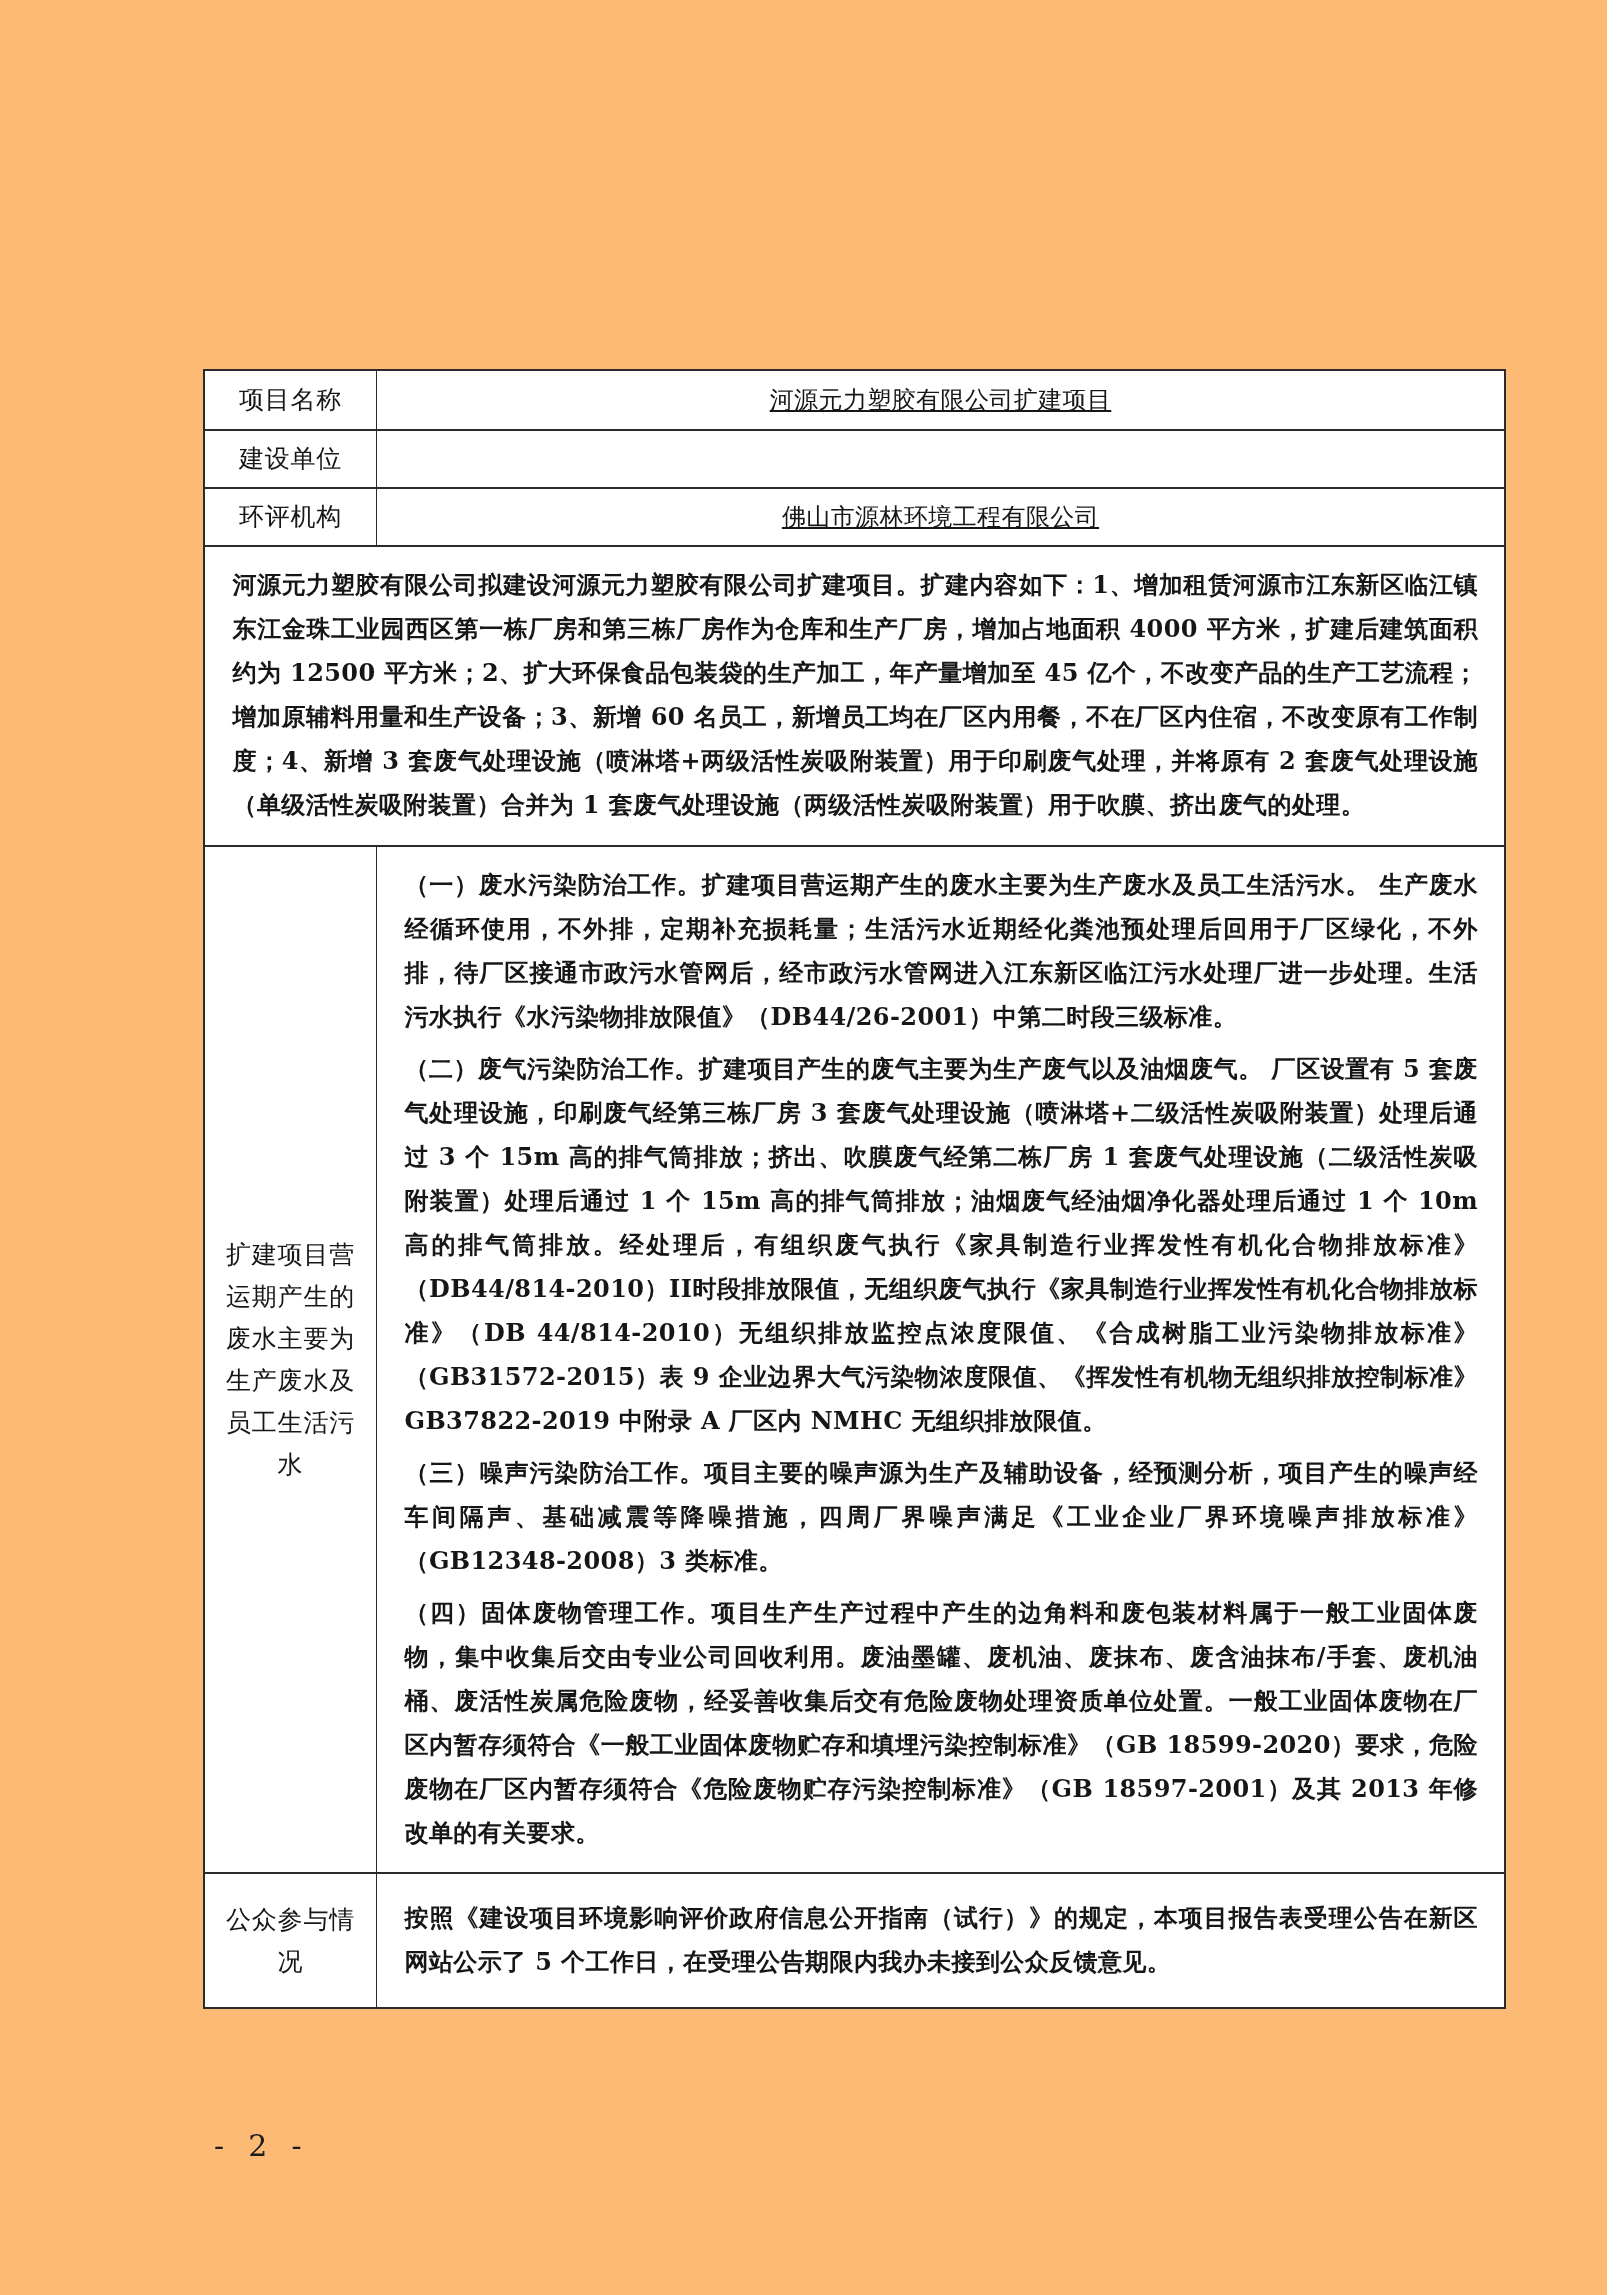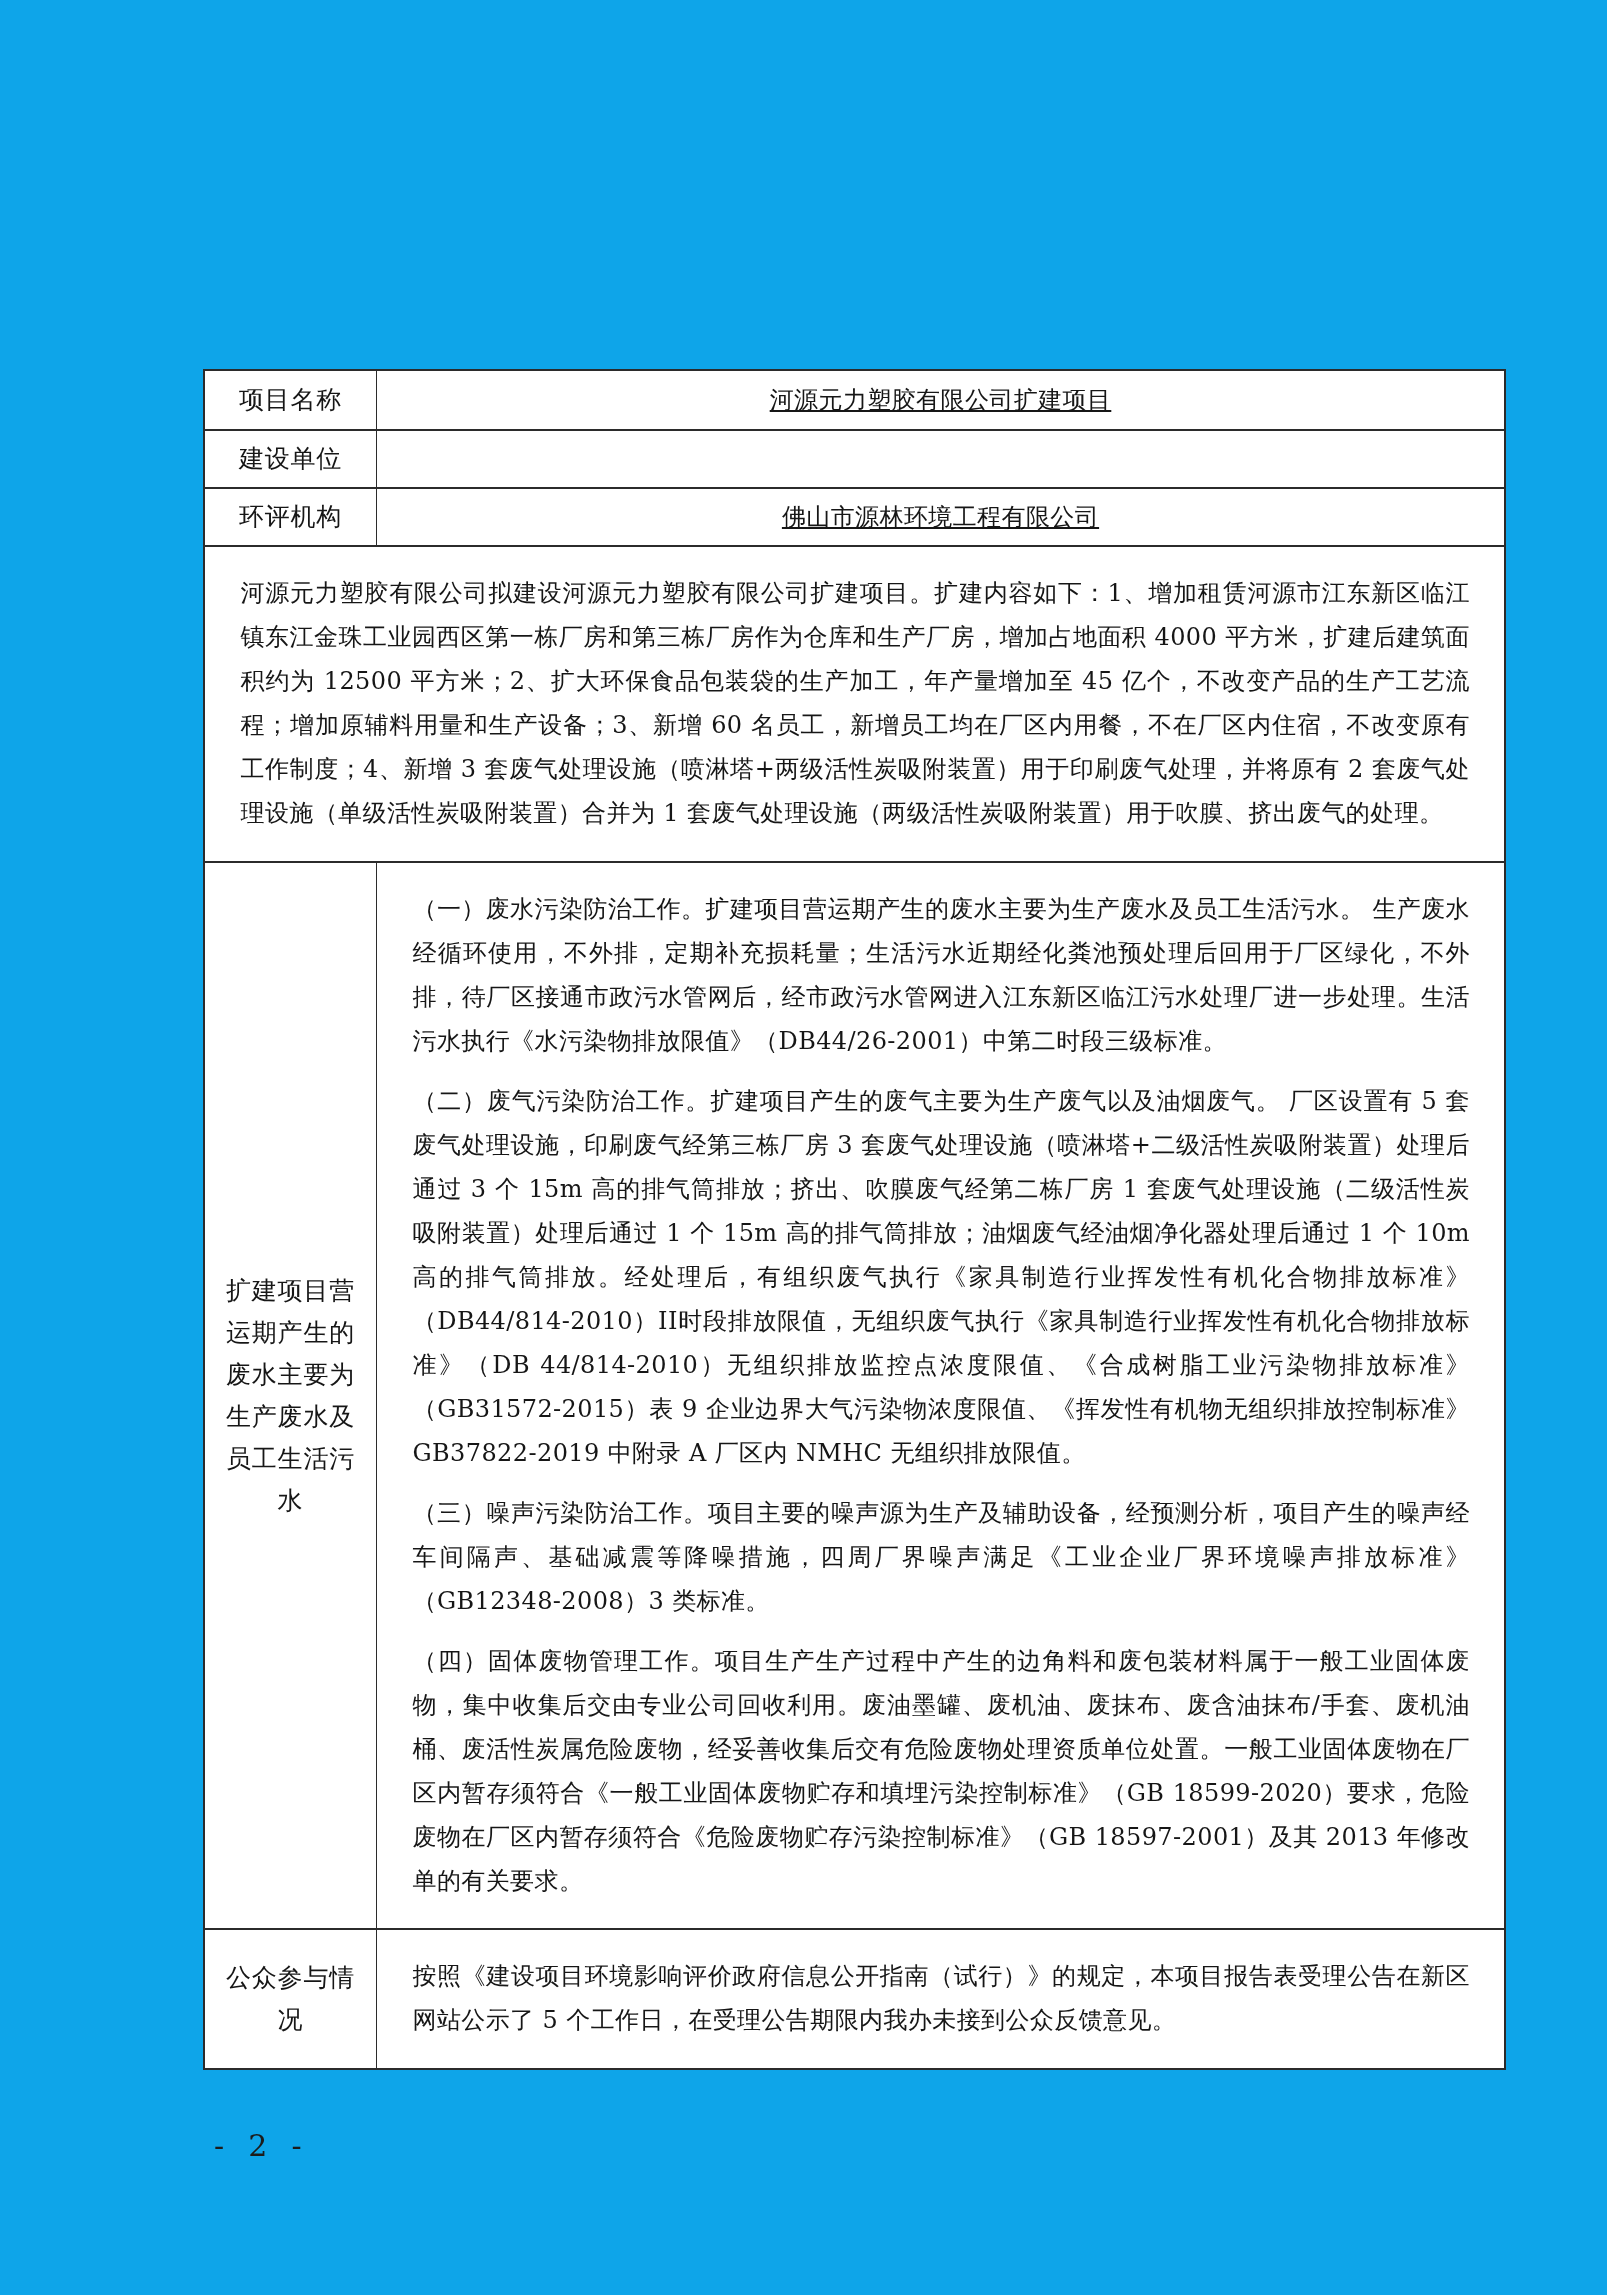--- a/index.html
+++ b/index.html
@@ -8,21 +8,21 @@
     width: 1623px;
     height: 2295px;
     background: #ffffff;
     font-family: "DejaVu Serif", "Liberation Serif", serif;
     color: #161616;
   }
   .page {
     position: relative;
     width: 1607px;
     height: 2295px;
-    background: #0ea5e9;
+    background: #fdba74;
     overflow: hidden;
   }
   .doc-table {
     position: absolute;
     left: 203px;
     top: 369px;
     width: 1303px;
     border: 2.4px solid #2b2b2b;
     background: #ffffff;
   }
@@ -61,21 +61,21 @@
     justify-content: center;
     text-align: center;
     padding: 0 16px;
     text-decoration: underline;
   }
   .cell.value.paras {
     padding: 8px 18px 9.7px 19.5px;
     text-align: justify;
     line-height: 44px;
   }
-  .cell.value.paras p { margin: 16px; }
+  .cell.value.paras p { margin: 8px; font-weight: bold; }
   .cell.value.paras.v-center {
     display: flex;
     flex-direction: column;
     justify-content: center;
     min-height: 133px;
   }
   .page-number {
     position: absolute;
     left: 214px;
     top: 2128px;

